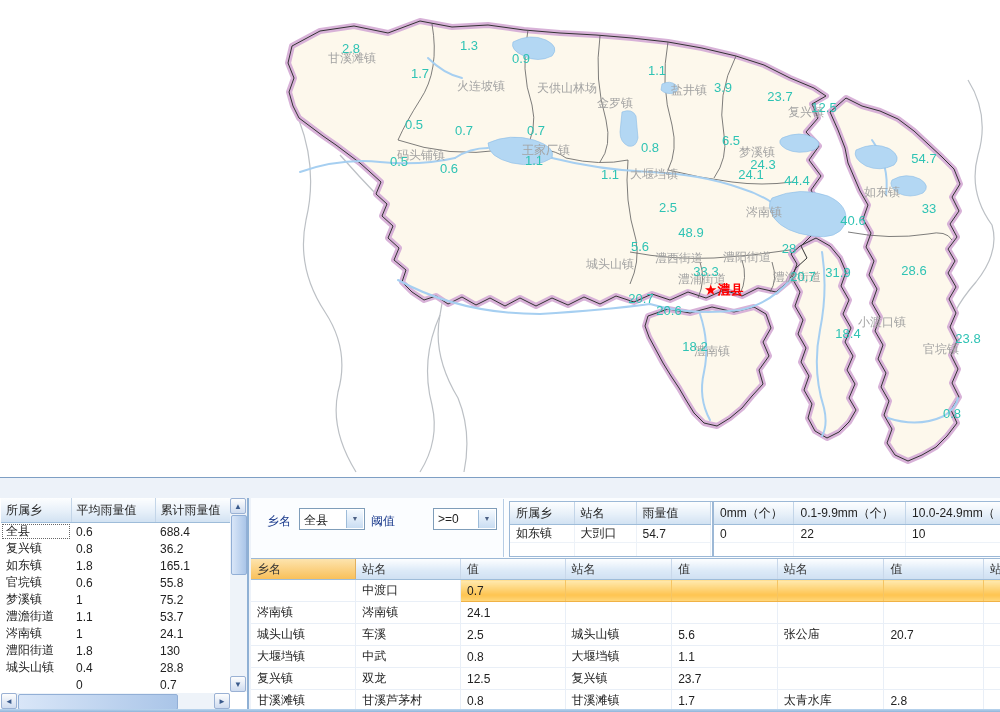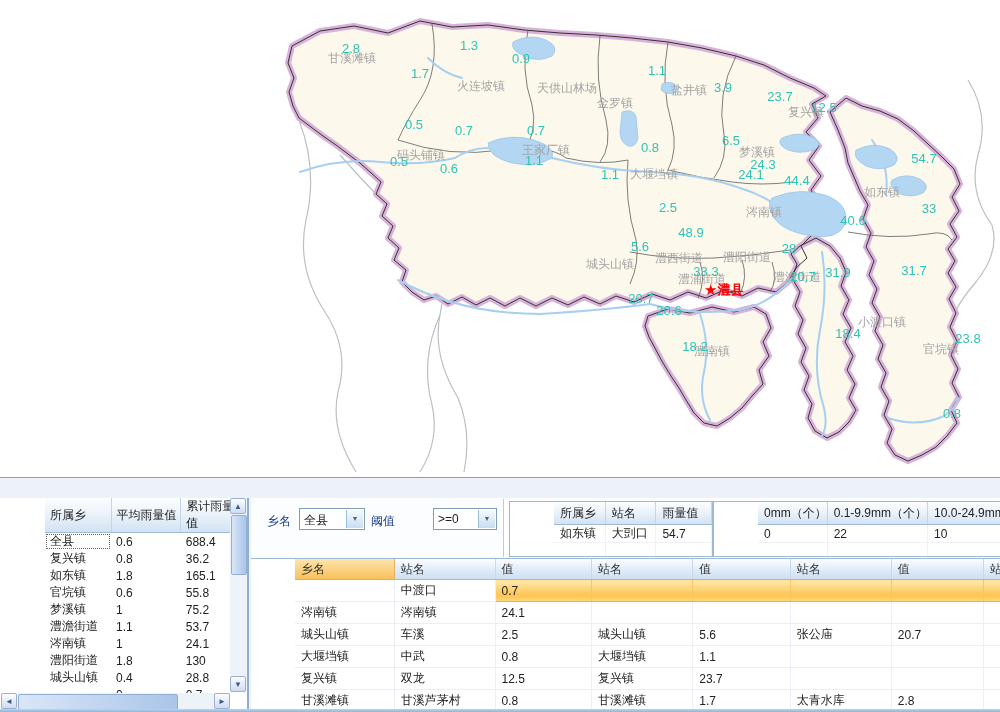--- a/index.html
+++ b/index.html
@@ -25,21 +25,21 @@
   #county-marker .star{color:#fe0000;font-size:15px;vertical-align:-1px;}
   #county-marker .cname{color:#fe0000;font-size:13px;font-weight:bold;}
 
   
   #bottom-panel{position:absolute;left:0;top:477px;width:1000px;height:235px;background:#edf2f9;border-top:1px solid #7e9fc4;box-sizing:border-box;}
   #panel-titlebar{height:19px;line-height:19px;padding-left:7px;color:#15428b;
     background:linear-gradient(#eaf3fc,#c2d8f0);border-bottom:1px solid #a9c3de;}
 
   
   #left-panel{position:absolute;left:0;top:20px;width:249px;bottom:0;background:#fff;border-right:2px solid #8fb0d4;box-sizing:border-box;}
-  table{border-collapse:collapse;table-layout:fixed;margin-left:44px;}
+  table{border-collapse:collapse;table-layout:fixed;}
   #left-table{position:absolute;left:1px;top:0;}
   #left-table th{height:24px;font-weight:normal;text-align:left;padding:0 0 0 5px;color:#222;
     background:linear-gradient(#fdfeff,#e7f0f9 55%,#d2e2f2);border-right:1px solid #c3d5e8;border-bottom:1px solid #9ebcd9;overflow:hidden;}
   #left-table td{height:17px;padding:0 0 0 5px;overflow:hidden;white-space:nowrap;}
   #left-table td.focus{outline:1px dotted #666;outline-offset:-2px;}
   .sbar{position:absolute;background:#eef3f9;}
   .sbtn{position:absolute;width:16px;height:16px;box-sizing:border-box;text-align:center;font-size:8px;line-height:15px;color:#3a5a8c;
     background:linear-gradient(#fdfdfd,#cfdcf0);border:1px solid #9ab1d4;border-radius:2px;}
   .sthumb{position:absolute;background:linear-gradient(90deg,#d9e6f8,#aac5e8);border:1px solid #92afd6;border-radius:2px;}
   #v-scroll{right:0;top:0;width:17px;height:194px;}
@@ -175,21 +175,21 @@
         <span class="val" style="left: 691px; top: 232px;">48.9</span>
         <span class="val" style="left: 853px; top: 220px;">40.6</span>
         <span class="val" style="left: 924px; top: 158px;">54.7</span>
         <span class="val" style="left: 929px; top: 208px;">33</span>
         <span class="val" style="left: 640px; top: 246px;">5.6</span>
         <span class="val" style="left: 789px; top: 248px;">28</span>
         <span class="val" style="left: 706px; top: 271px;">33.3</span>
         <span class="val" style="left: 803px; top: 276px;">20.7</span>
         <span class="val" style="left: 838px; top: 272px;">31.9</span>
         <span class="val" style="left: 641px; top: 298px;">20.7</span>
-        <span class="val" style="left: 914px; top: 270px;">31.7</span>
+        <span class="val" style="left: 914px; top: 270px;">28.6</span>
         <span class="val" style="left: 669px; top: 310px;">20.6</span>
         <span class="val" style="left: 695px; top: 346px;">18.2</span>
         <span class="val" style="left: 848px; top: 333px;">18.4</span>
         <span class="val" style="left: 968px; top: 338px;">23.8</span>
         <span class="val" style="left: 952px; top: 413px;">0.8</span>
       </div>
     <div id="county-marker"><span class="star">★</span><span class="cname">澧县</span></div>
   </div>
 
   <div id="bottom-panel">

